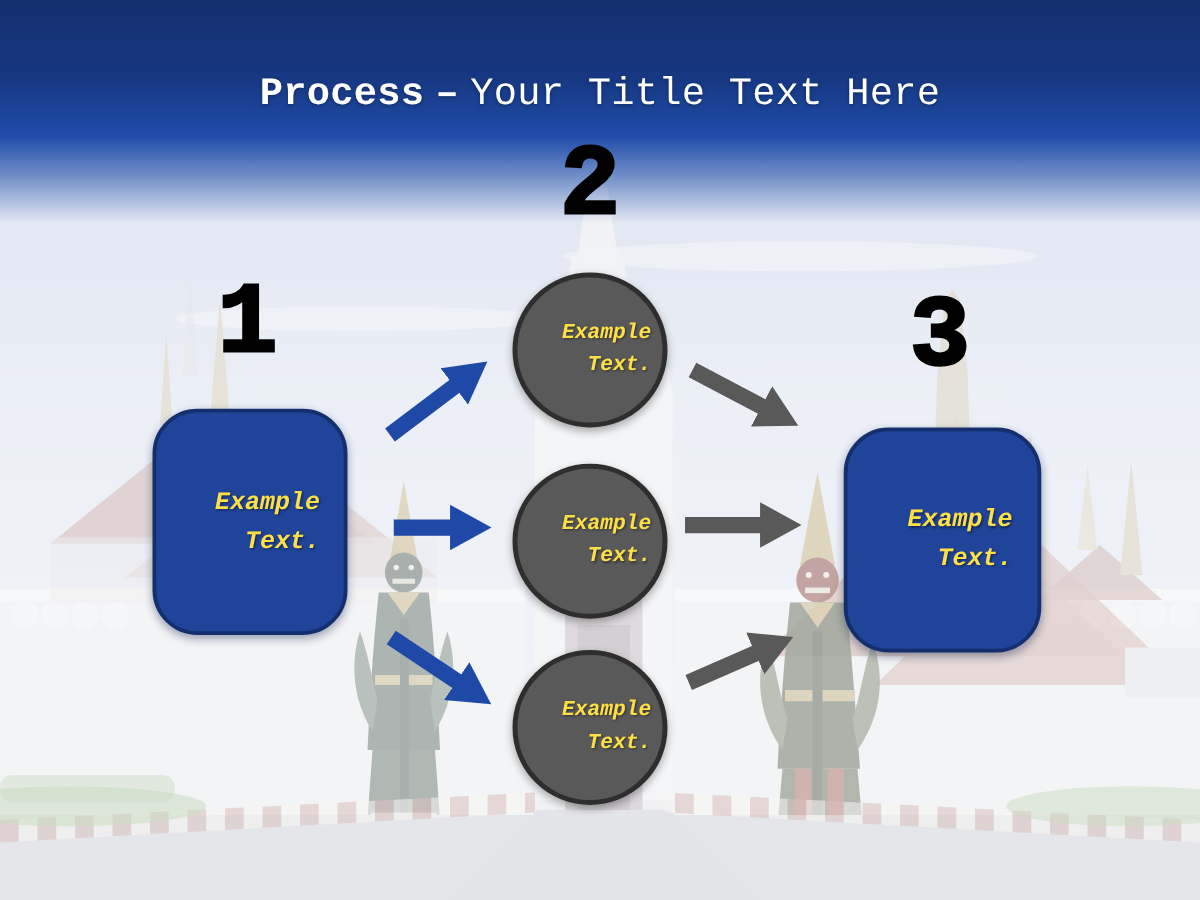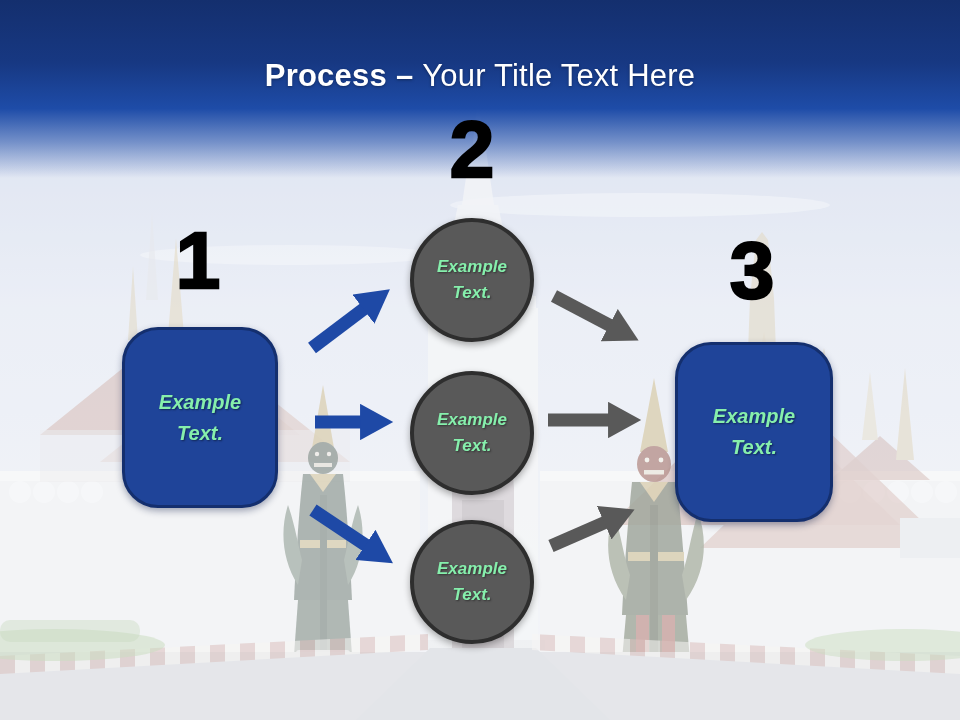--- a/index.html
+++ b/index.html
@@ -5,21 +5,21 @@
   :root{
     --header-top:#142f6e; --header-mid:#173882; --header-bottom:#1e4ca8;
     --box-fill:#1f4499; --box-border:#142f6e;
     --circle-fill:#595959; --circle-border:#2e2e2e;
     --arrow-blue:#1e49a6; --arrow-gray:#595959;
     --number-color:#000000; --title-color:#ffffff;
   }
   html,body{margin:0;padding:0;}
   .slide{
     position:relative; width:960px; height:720px; overflow:hidden;
-    background:#eef1f6; font-family:Liberation Sans, sans-serif;
+    background:#eef1f6; font-family:Liberation Mono, monospace;
   }
   .bg{position:absolute; inset:0; z-index:1;}
   .header{
     position:absolute; top:0; left:0; width:960px; height:178px; z-index:2;
     background:linear-gradient(180deg, var(--header-top) 0%, var(--header-mid) 35%,
                var(--header-bottom) 61%, rgba(30,76,168,0.55) 80%, rgba(30,76,168,0) 100%);
   }
   .title{
     position:absolute; top:58px; left:0; width:960px; text-align:center; z-index:3;
     color:var(--title-color); font-size:31px; letter-spacing:.2px;
@@ -47,21 +47,21 @@
   .process-circle{
     position:absolute; z-index:4; box-sizing:border-box; width:124px; height:124px;
     background:var(--circle-fill); border:4px solid var(--circle-border); border-radius:50%;
     display:flex; align-items:center; justify-content:center;
     box-shadow:0 3px 7px rgba(0,0,0,.33);
   }
   .circ-1{left:410px; top:218px;}
   .circ-2{left:410px; top:371px;}
   .circ-3{left:410px; top:520px;}
   .shape-text{
-    color:#86efac; font-weight:700; font-style:italic; text-align:center;
+    color:#fde047; font-weight:700; font-style:italic; text-align:right;
     text-shadow:1px 1px 2px rgba(0,0,0,.45); line-height:1.55;
   }
   .box-text{font-size:20px; width:112px;}
   .circle-text{font-size:17px; width:98px;}
   .arrows{position:absolute; inset:0; z-index:3; pointer-events:none;}
   .arrow-blue{stroke:var(--arrow-blue); stroke-width:13;}
   .arrow-gray{stroke:var(--arrow-gray); stroke-width:13;}
 </style>
 </head>
 <body>

